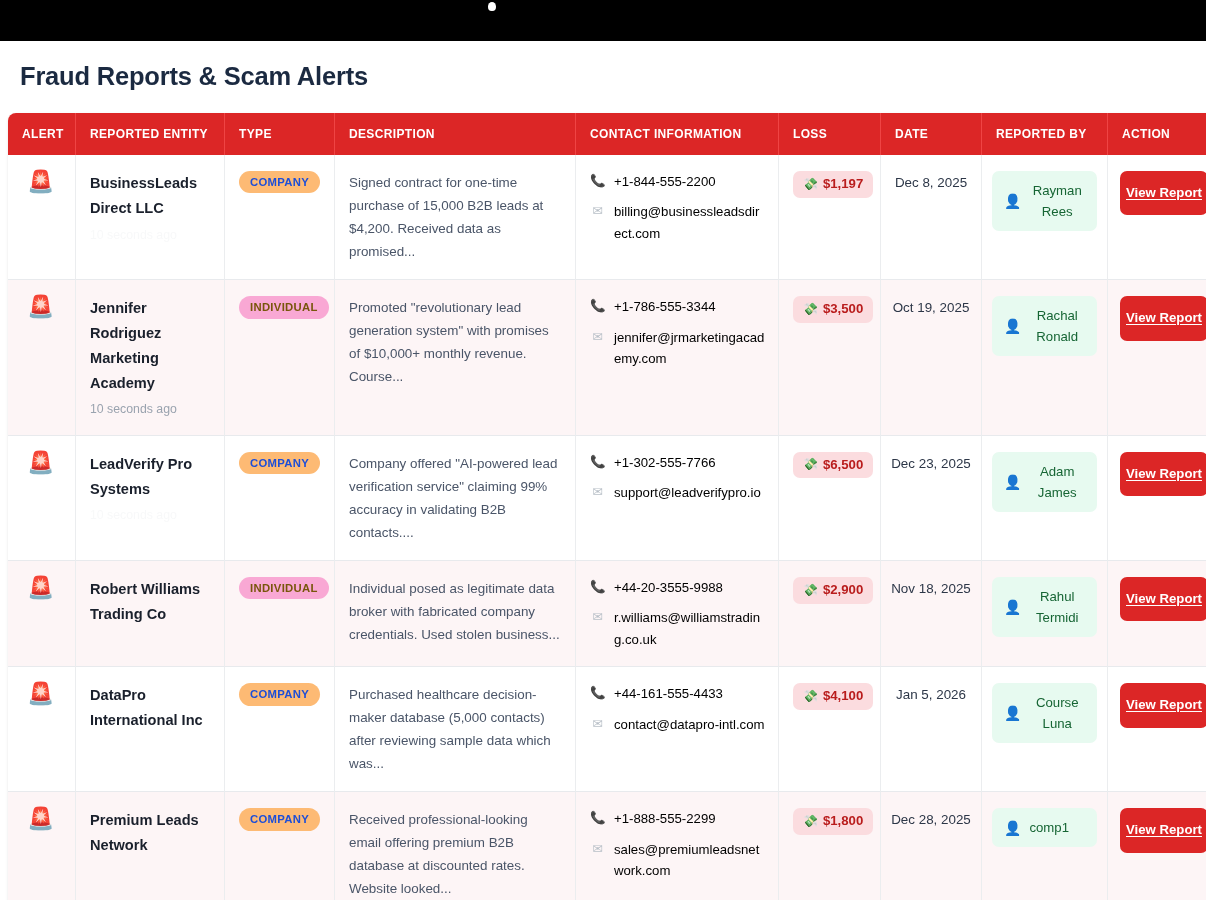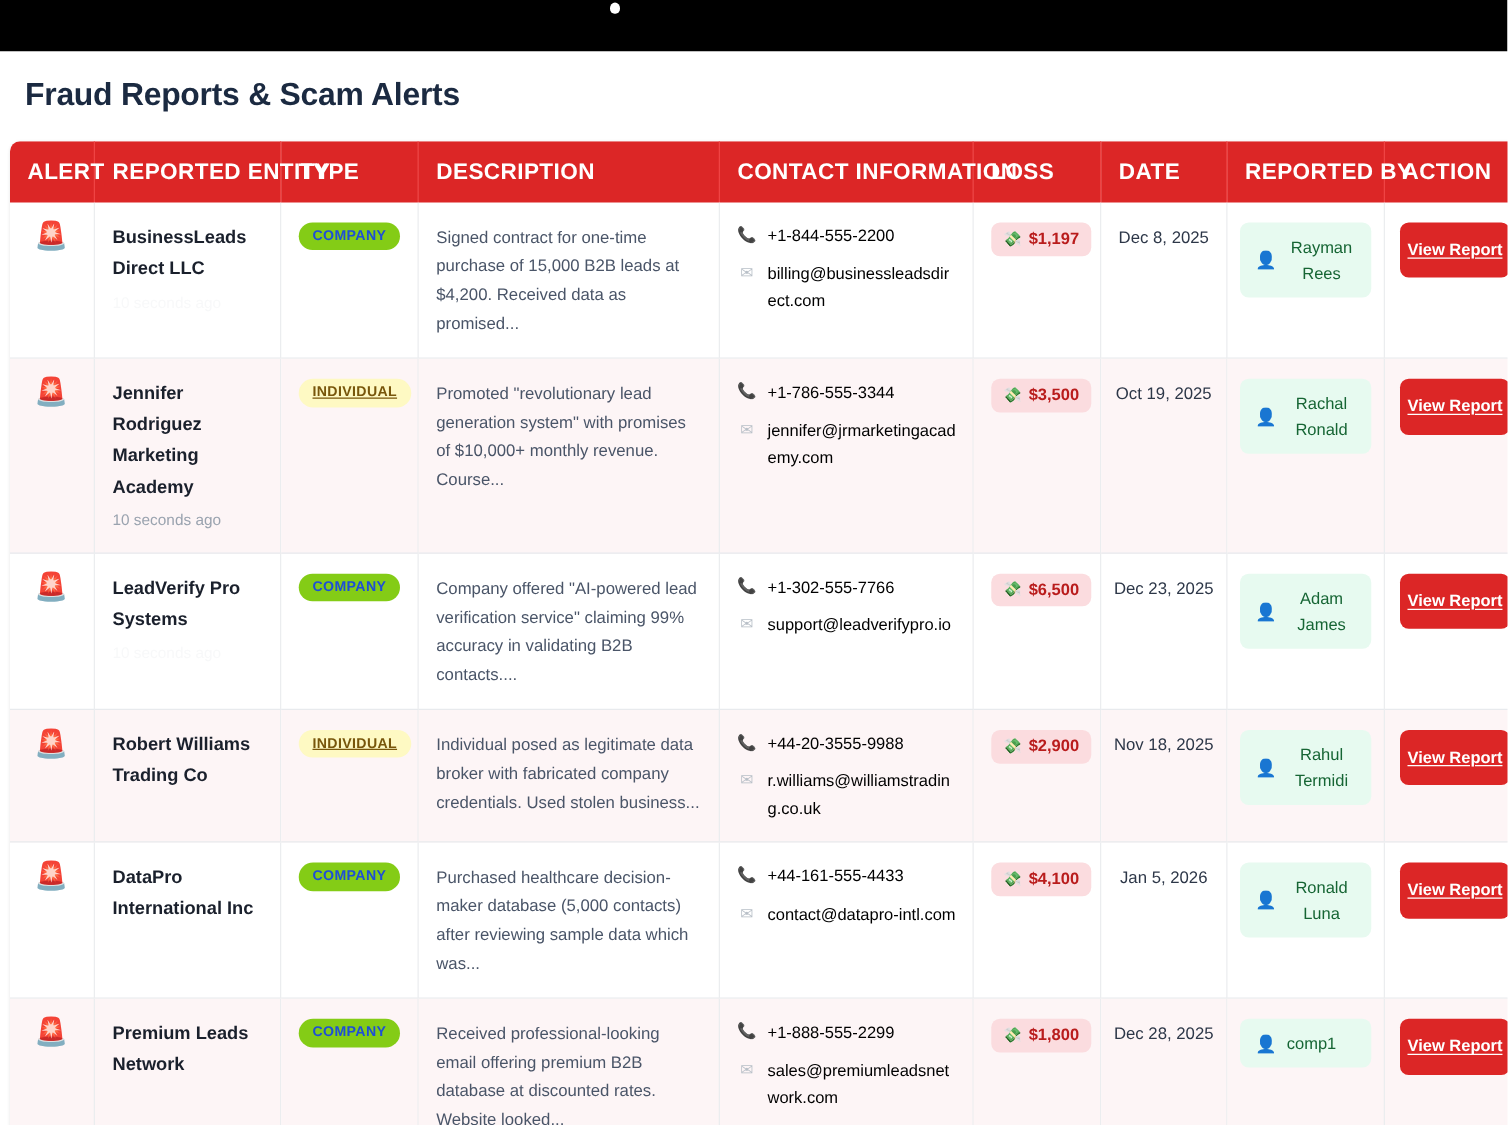--- a/index.html
+++ b/index.html
@@ -53,21 +53,21 @@
     border-spacing: 0;
     table-layout: fixed;
     border-radius: 8px 8px 0 0;
     overflow: hidden;
     box-shadow: 0 1px 3px rgba(0,0,0,0.10);
   }
 
   thead th {
     background: #dc2626;
     color: #ffffff;
-    font-size: 18px;
+    font-size: 12px;
     font-weight: 700;
     letter-spacing: 0.35px;
     text-align: left;
     padding: 14px 12px 14px 14px;
     height: 35px;
     vertical-align: middle;
     border-right: 1px solid #ef4444;
     white-space: nowrap;
   }
   thead th:last-child { border-right: none; }
@@ -122,22 +122,22 @@
   
   .badge-type {
     display: inline-block;
     font-size: 11.3px;
     font-weight: 700;
     letter-spacing: 0.3px;
     padding: 5px 11px;
     border-radius: 12px;
     line-height: 1.1;
   }
-  .badge-company    { background: #84cc16; color: #1d4ed8; }
-  .badge-individual { background: #fef9c3; color: #78560b; text-decoration: underline; }
+  .badge-company    { background: #fdba74; color: #1d4ed8; }
+  .badge-individual { background: #f9a8d4; color: #78560b; }
 
   
   .desc-text {
     font-size: 13.4px;
     color: #4a5568;
     line-height: 1.72;
   }
 
   
   .contact-line {
@@ -421,21 +421,21 @@
             </div>
           </td>
           <td><span class="badge-loss">
               <span class="money-ico">💸</span>
               <span>$4,100</span>
             </span></td>
           <td class="date-cell"><span>Jan 5, 2026</span></td>
           <td class="by-cell">
             <span class="badge-by">
               <span class="person-ico">👤</span>
-              <span class="by-name">Ronald Luna</span>
+              <span class="by-name">Course Luna</span>
             </span>
           </td>
           <td class="action-cell">
             <button class="view-report-btn">View Report</button>
           </td>
         </tr>
         <tr class="alt">
           <td class="alert-cell"><span class="siren-icon">🚨</span></td>
           <td>
             <div class="entity-name">Premium Leads Network</div>

